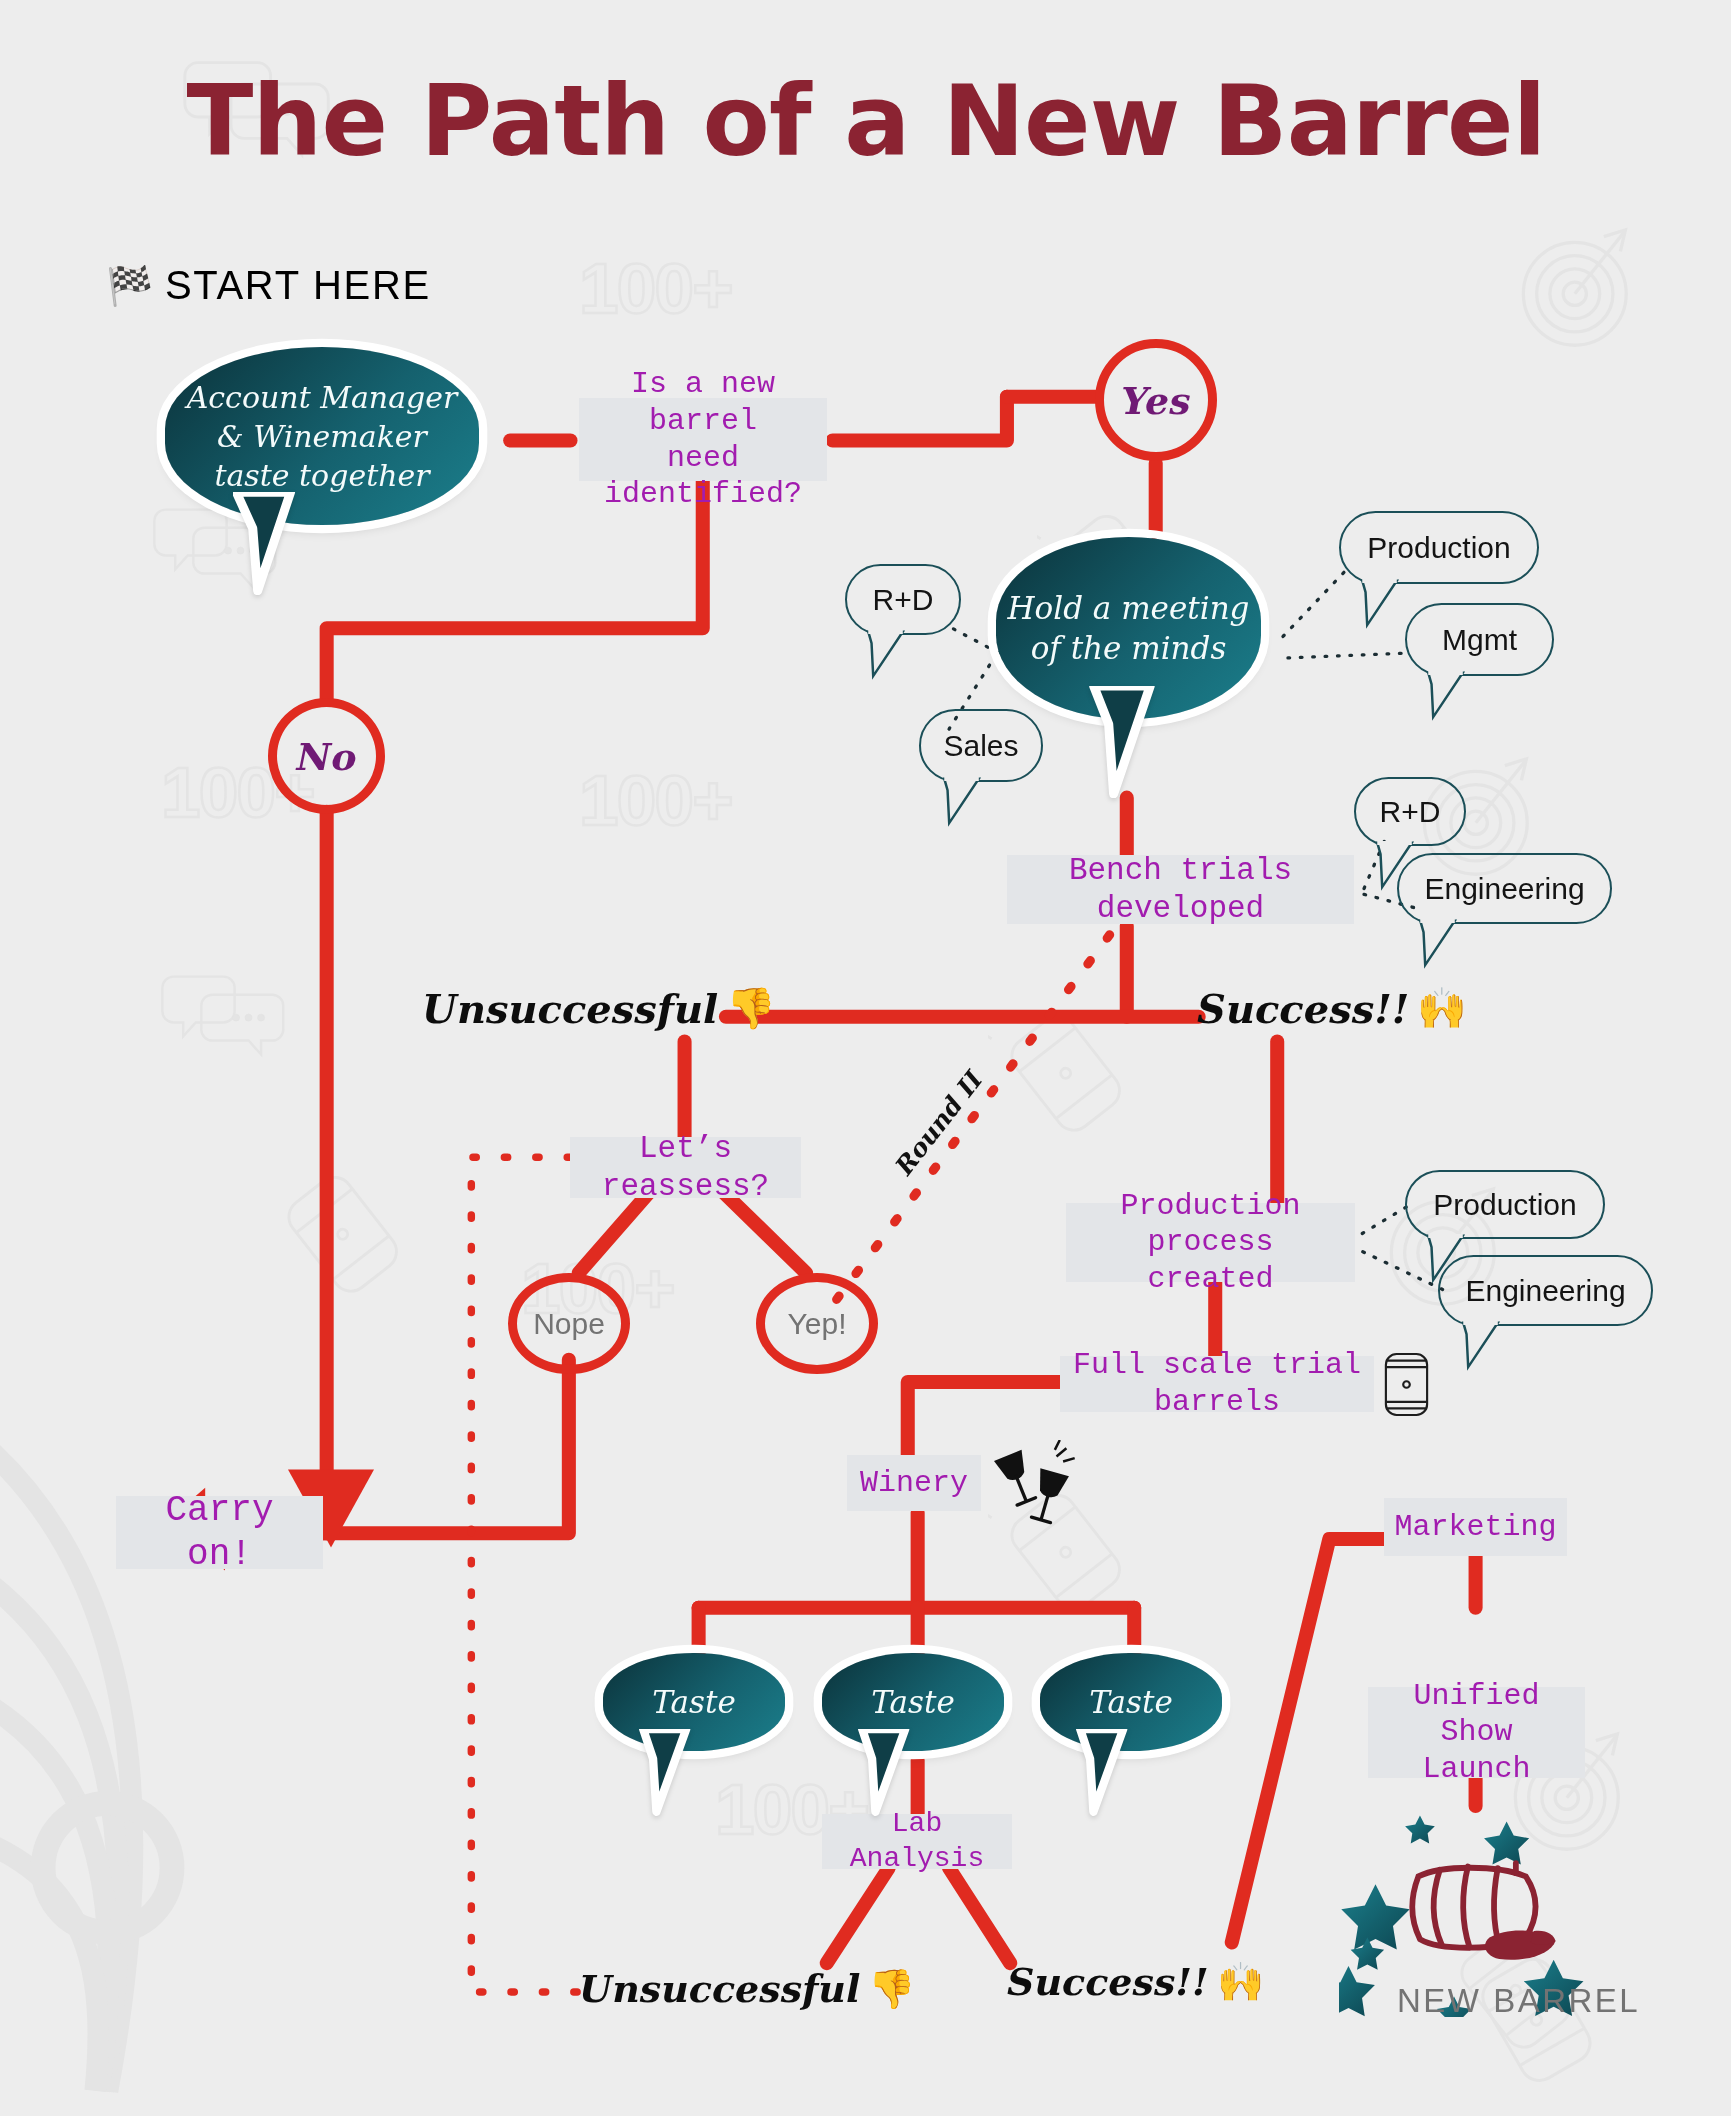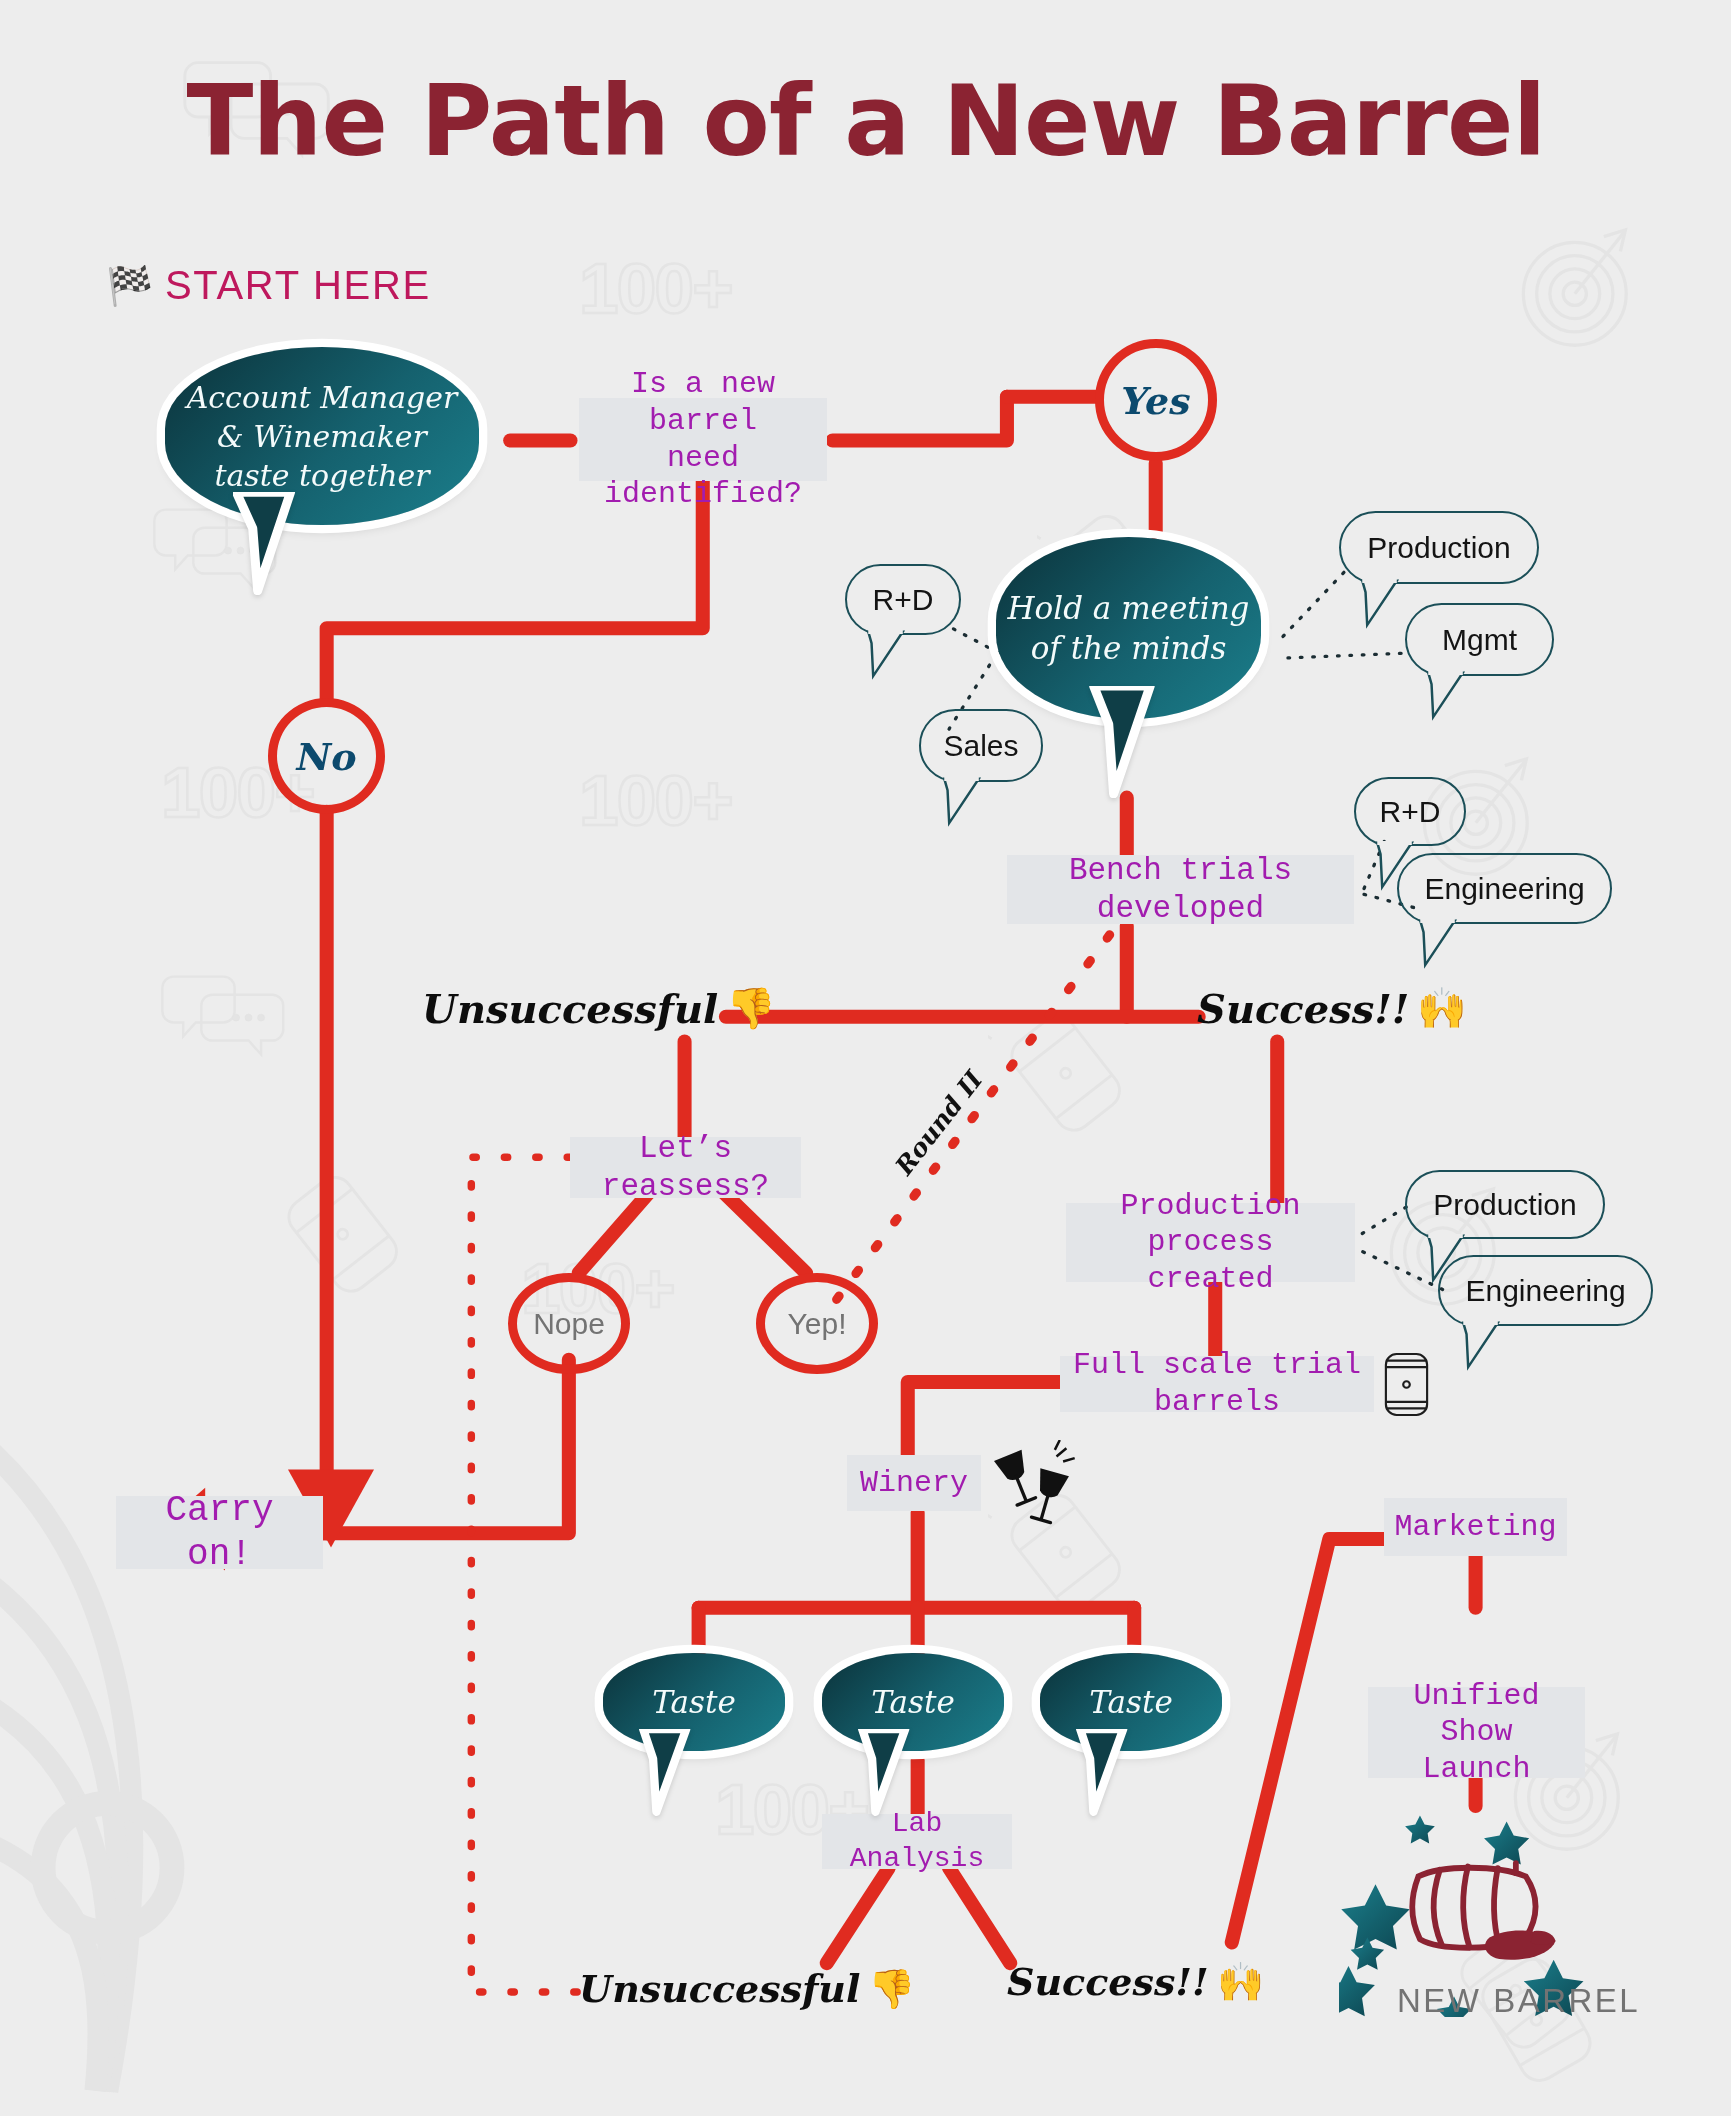--- a/index.html
+++ b/index.html
@@ -49,21 +49,21 @@
     position: absolute;
     left: 106px; top: 263px;
     display: flex;
     align-items: center;
     gap: 11.6px;
   }
   #start-here .flag { font-size: 38px; line-height: 1; }
   #start-here .lbl {
     font-family: "Liberation Sans", sans-serif;
     font-size: 40px;
-    color: #be185d;
+    color: #000000;
     letter-spacing: 1.7px;
     font-weight: 300;
   }
   
   .box {
     position: absolute;
     background: #e3e5e8;
     color: #a21caf;
     font-family: Liberation Mono, monospace;
     font-weight: 300;
@@ -133,21 +133,21 @@
     background: transparent;
     display: flex;
     align-items: center;
     justify-content: center;
     box-sizing: border-box;
   }
   .rnode span {
     font-family: "DejaVu Serif", serif;
     font-style: italic;
     font-weight: 700;
-    color: #0c4a6e;
+    color: #701a75;
   }
   .rnode.plain span {
     font-family: "Liberation Sans", sans-serif;
     font-style: normal;
     font-weight: 300;
     color: #737373;
   }
   
   .verdict {
     position: absolute;

